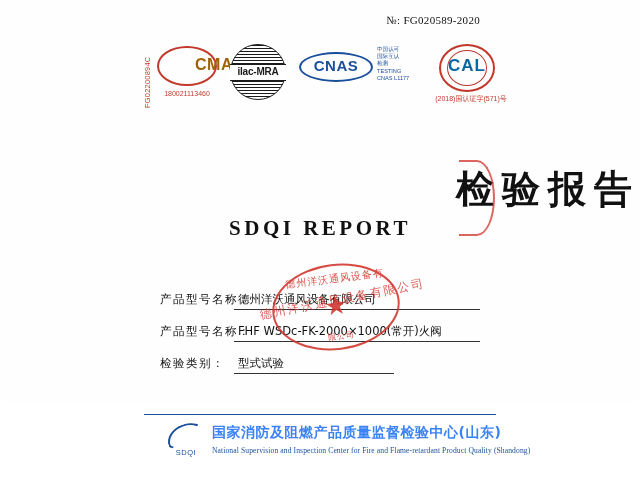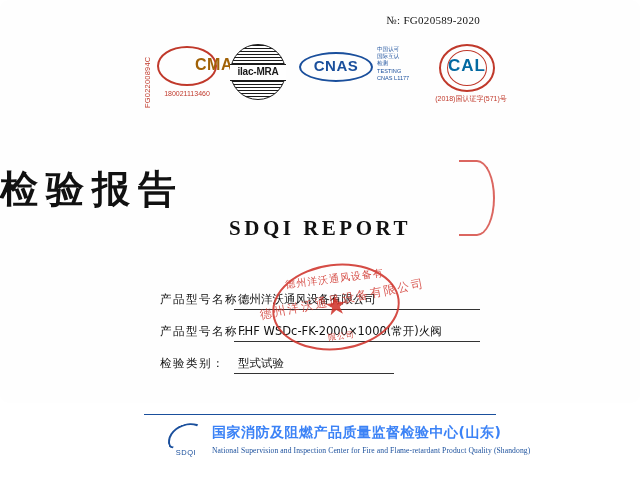--- a/index.html
+++ b/index.html
@@ -233,21 +233,21 @@
     font-size: 7px;
     color: #c0392b;
   }
 
   
   .title-cn {
     position: absolute;
     top: 164px;
     left: 0;
     width: 640px;
-    text-align: left;
+    text-align: right;
     font-family: Liberation Sans, sans-serif;
     font-weight: bold;
     font-size: 38px;
     letter-spacing: 8px;
     color: #111;
   }
   .title-en {
     position: absolute;
     top: 216px;
     left: 0;

